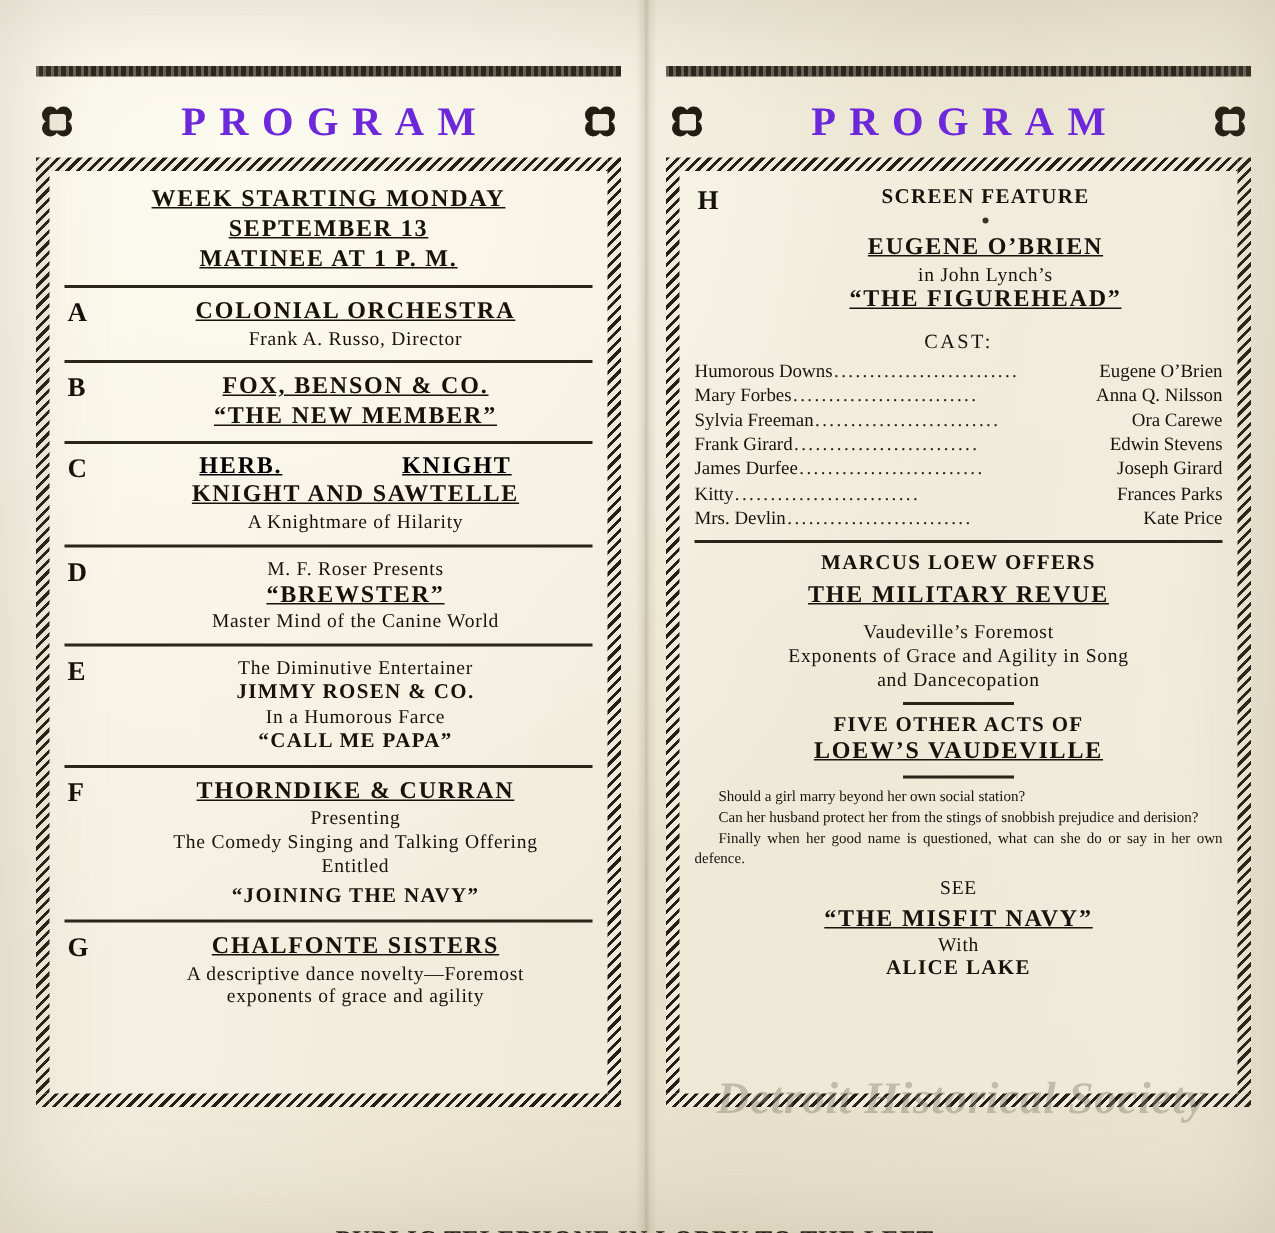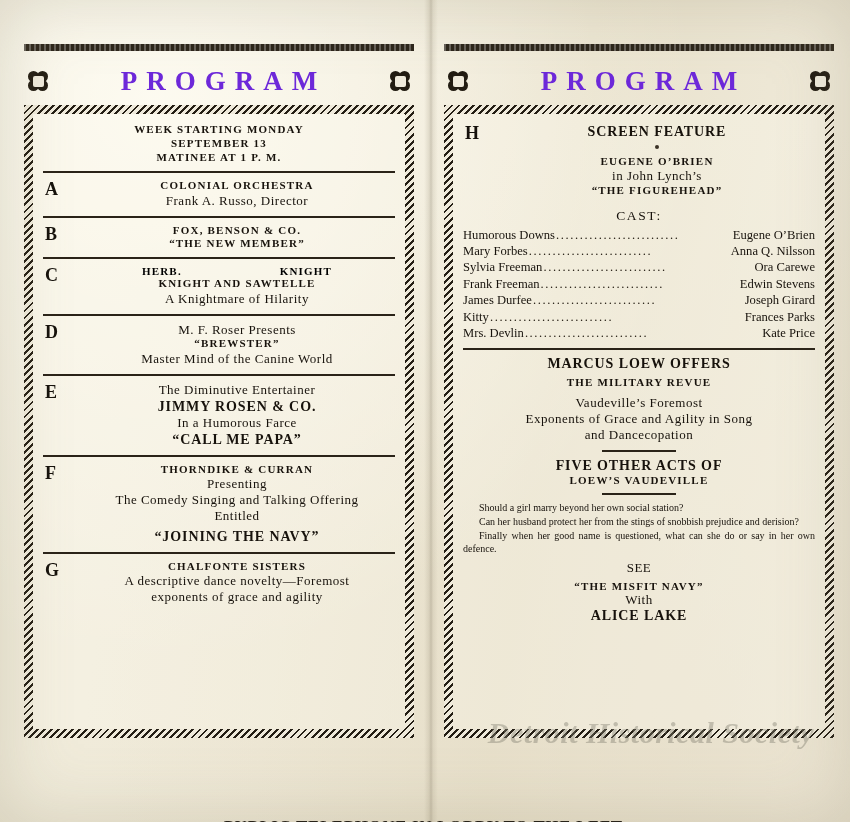--- a/index.html
+++ b/index.html
@@ -117,21 +117,21 @@
 
   .frame-inner {
     position: relative;
     height: 100%;
     display: flex;
     flex-direction: column;
   }
 
   
   .c { text-align: center; color: #17120c; }
-  .big   { font-size: 11px; font-weight: 700; letter-spacing: 1.2px; }
+  .big   { font-size: 16px; font-weight: 700; letter-spacing: 1.2px; text-decoration: underline; }
   .med   { font-size: 14px;   font-weight: 700; letter-spacing: 0.9px; }
   .small { font-size: 13px;   font-weight: 400; letter-spacing: 0.5px; }
 
   hr.div {
     border: none;
     border-top: 2px solid #2a2318;
     margin: 7px 0 6px 0;
   }
   hr.short {
     border: none;
@@ -223,21 +223,21 @@
     font-size: 17px;
     font-weight: 700;
     letter-spacing: 0.6px;
     color: #17120c;
     margin-top: 39px;
   }
 
   
   #watermark {
     position: absolute;
-    left: 476px;
+    left: 466px;
     top: 716px;
     width: 350px;
     text-align: center;
     font-family: "Liberation Serif", serif;
     font-style: italic;
     font-weight: 700;
     font-size: 30px;
     color: rgba(128,126,112,0.42);
     letter-spacing: 0.5px;
     white-space: nowrap;
@@ -411,21 +411,21 @@
           <span class="cast-role">Mary Forbes</span>
           <span class="cast-dots">..........................</span>
           <span class="cast-actor">Anna Q. Nilsson</span>
         </div>
         <div class="cast-row">
           <span class="cast-role">Sylvia Freeman</span>
           <span class="cast-dots">..........................</span>
           <span class="cast-actor">Ora Carewe</span>
         </div>
         <div class="cast-row">
-          <span class="cast-role">Frank Freeman</span>
+          <span class="cast-role">Frank Girard</span>
           <span class="cast-dots">..........................</span>
           <span class="cast-actor">Edwin Stevens</span>
         </div>
         <div class="cast-row">
           <span class="cast-role">James Durfee</span>
           <span class="cast-dots">..........................</span>
           <span class="cast-actor">Joseph Girard</span>
         </div>
         <div class="cast-row">
           <span class="cast-role">Kitty</span>

